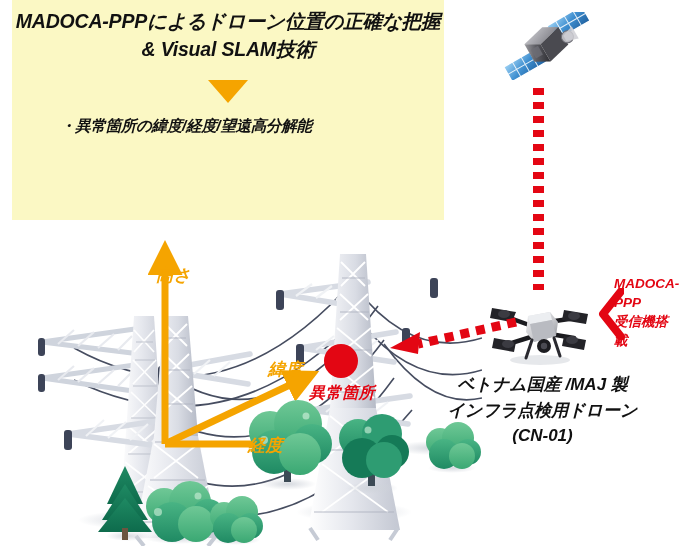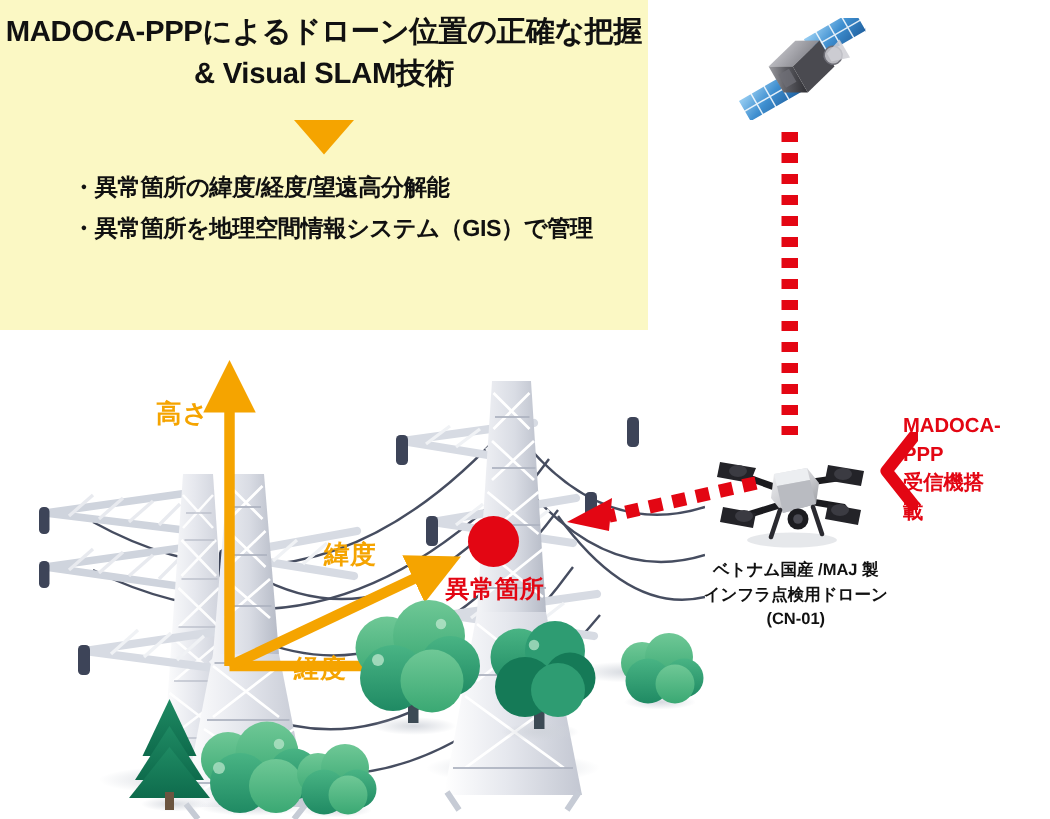--- a/index.html
+++ b/index.html
@@ -9,24 +9,25 @@
   }
   body {
     width: 700px;
     height: 546px;
     position: relative;
     overflow: hidden;
     font-family: "Liberation Sans", "DejaVu Sans", sans-serif;
   }
   #stage {
     position: absolute;
-    left: 0; top: 0;
+    left: 12px; top: 0;
     width: 580px;
     height: 546px;
     background: #ffffff;
+    font-style: italic;
   }
 
   
   .header-box {
     position: absolute;
     left: 0; top: 0;
     width: 432px;
     height: 220px;
     background: #fbf8c4;
     box-sizing: border-box;
@@ -110,21 +111,21 @@
     top: 292px;
     width: 112px;
     height: 76px;
   }
   .drone-caption {
     position: absolute;
     left: 418px;
     top: 372px;
     width: 225px;
     text-align: center;
-    font-size: 11px;
+    font-size: 17px;
     font-weight: bold;
     color: #111111;
     line-height: 1.5;
     white-space: pre-line;
   }
 
   
   .red-bracket {
     position: absolute;
     left: 586px;
@@ -154,20 +155,21 @@
     height: 40px;
   }
 
   
   .axis-label {
     position: absolute;
     font-size: 17px;
     font-weight: bold;
     color: #f5a400;
     letter-spacing: 0.5px;
+    margin-left: 40px;
   }
   .lbl-height   { left: 104px; top: 264px; }
   .lbl-latitude { left: 216px; top: 358px; }
   .lbl-longitude{ left: 196px; top: 434px; }
 
   .anomaly-label {
     position: absolute;
     left: 297px;
     top: 383px;
     font-size: 16px;
@@ -405,21 +407,20 @@
 
     <circle cx="329" cy="141" r="17" fill="#e30613"></circle>
   </svg>
 
   <div class="header-box">
     <div class="header-title">MADOCA-PPPによるドローン位置の正確な把握
 &amp; Visual SLAM技術</div>
     <div class="down-triangle"></div>
     <div class="bullets">
       <div class="bullet-line">異常箇所の緯度/経度/望遠高分解能</div>
-      <div class="bullet-line">異常箇所を地理空間情報システム（GIS）で管理</div>
     </div>
   </div>
 
   <svg class="satellite-wrap" viewBox="0 0 90 68">
     <defs>
       <linearGradient id="gPanel" x1="0" y1="0" x2="1" y2="1">
         <stop offset="0%" stop-color="#9fd3f5"></stop>
         <stop offset="50%" stop-color="#3f8fd0"></stop>
         <stop offset="100%" stop-color="#1f5f9e"></stop>
       </linearGradient>

